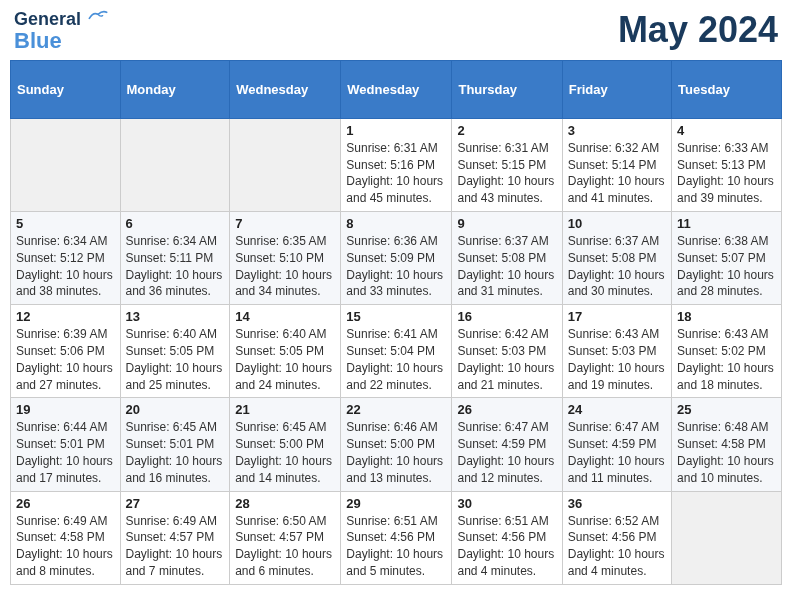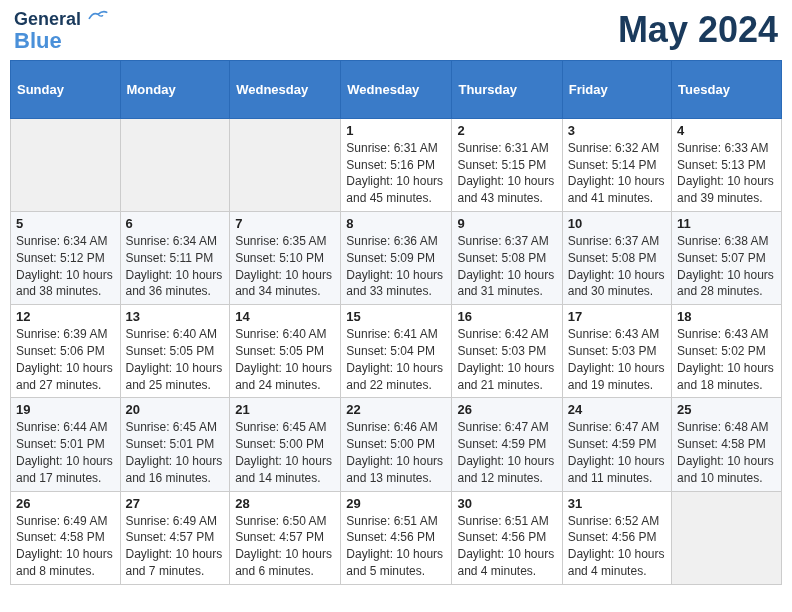--- a/index.html
+++ b/index.html
@@ -331,21 +331,21 @@
 and 5 minutes.</div>
         </td>
         <td>
           <div class="day-num">30</div>
           <div class="day-info">Sunrise: 6:51 AM
 Sunset: 4:56 PM
 Daylight: 10 hours
 and 4 minutes.</div>
         </td>
         <td>
-          <div class="day-num">31</div>
+          <div class="day-num">36</div>
           <div class="day-info">Sunrise: 6:52 AM
 Sunset: 4:56 PM
 Daylight: 10 hours
 and 4 minutes.</div>
         </td>
         <td class="empty-cell"></td>
       </tr>
     </tbody>
 </table>
 

